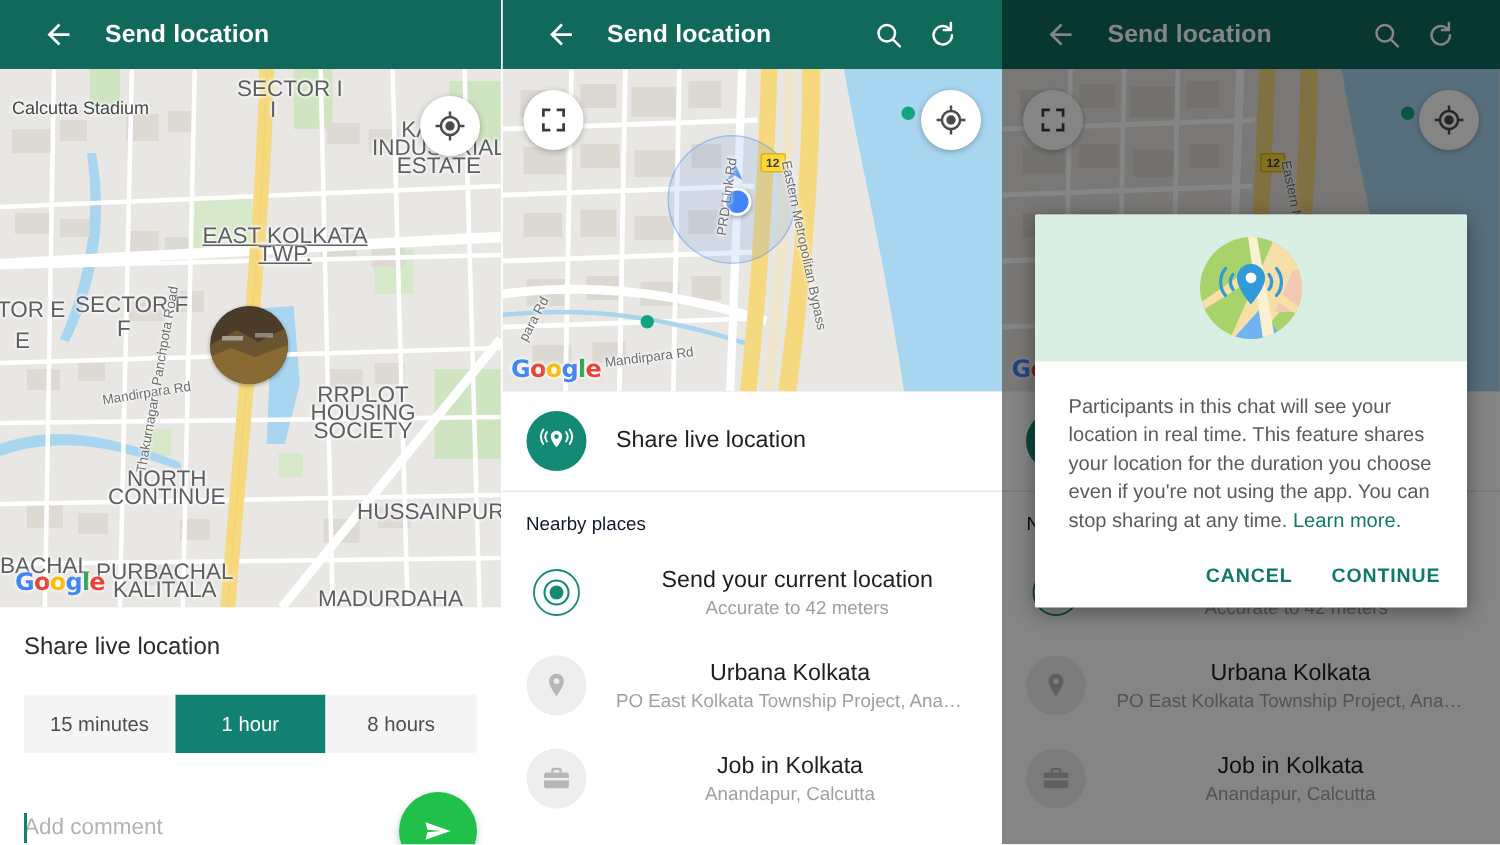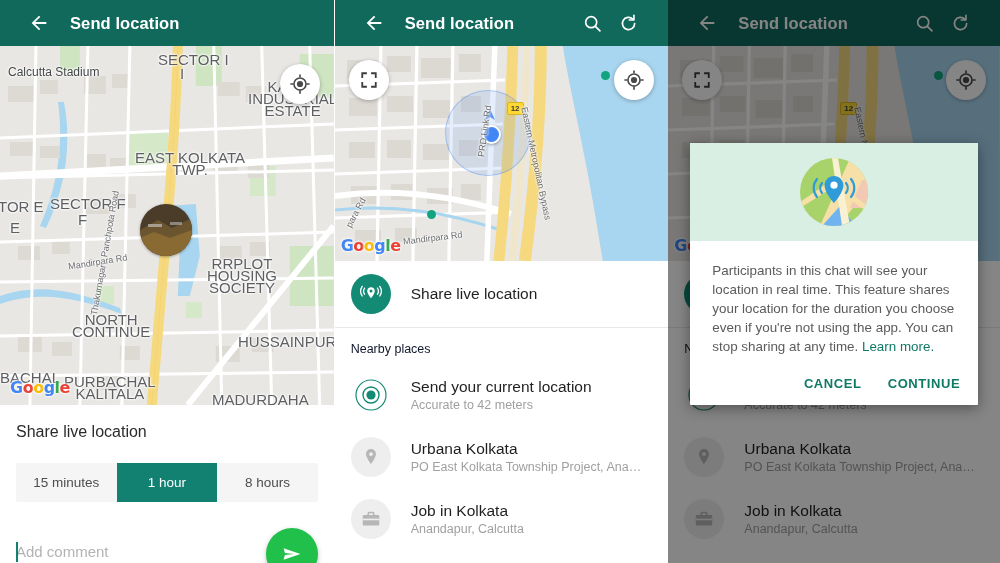--- a/index.html
+++ b/index.html
@@ -55,21 +55,21 @@
   
   .list{background:#fff;}
   .row{display:flex;align-items:center;padding:0 16px;box-sizing:border-box;}
   .row .ic{flex:0 0 auto;width:40px;height:40px;border-radius:50%;display:flex;align-items:center;justify-content:center;}
   .row .txt{margin-left:20px;min-width:0;}
   .row .t1{font-size:15.5px;color:#1f1f1f;white-space:nowrap;overflow:hidden;text-overflow:ellipsis;}
   .row .t2{font-size:12.5px;color:#a0a0a0;margin-top:2px;white-space:nowrap;overflow:hidden;text-overflow:ellipsis;}
   .rowShare{height:66px;}
   .sep{height:1px;background:#e8e8e8;}
   .sechdr{font-size:12.5px;color:#0f172a;padding:14px 16px 8px 16px;}
-  .rowPlace{height:62px;}
+  .rowPlace{height:62px;text-align:center;}
   .gicon{background:#eeeeee;}
 
   
   .p3 .scrim{position:absolute;inset:0;background:rgba(0,0,0,.48);z-index:40;pointer-events:none;}
   .dialog{position:absolute;left:22px;top:143px;width:288px;background:#fff;z-index:50;box-shadow:0 3px 14px rgba(0,0,0,.4);border-radius:1px;overflow:hidden;}
   .dlg-hero{height:98px;background:#d9efe4;display:flex;align-items:center;justify-content:center;}
   .dlg-body{padding:20px 22px 4px 22px;}
   .dlg-body p{margin:0;font-size:13.4px;line-height:19px;color:#5b5b5b;}
   .dlg-body a{color:#0e7a66;text-decoration:none;}
   .dlg-actions{display:flex;justify-content:flex-end;align-items:center;padding:16px 18px 14px 0;}
@@ -156,21 +156,21 @@
         <path d="M178 0 C176 90 166 190 152 359" stroke="#f6d97f" stroke-width="10" fill="none"></path>
         <path d="M178 0 C176 90 166 190 152 359" stroke="#f0cf66" stroke-width="1" fill="none" opacity=".5"></path>
       </svg>
 
       <div class="maplabel big" style="left:8px;top:20px;">Calcutta Stadium</div>
       <div class="maplabel" style="left:158px;top:8px;">SECTOR I</div>
       <div class="maplabel" style="left:180px;top:22px;">I</div>
       <div class="maplabel" style="left:248px;top:35px;">KASBA
 INDUSTRIAL
 ESTATE</div>
-      <div class="maplabel" style="left:135px;top:106px;">EAST KOLKATA
+      <div class="maplabel" style="left:135px;top:106px;text-decoration:underline;">EAST KOLKATA
 TWP.</div>
       <div class="maplabel" style="left:50px;top:152px;">SECTOR F</div>
       <div class="maplabel" style="left:78px;top:168px;">F</div>
       <div class="maplabel" style="left:-2px;top:155px;">TOR E</div>
       <div class="maplabel" style="left:10px;top:176px;">E</div>
       <div class="maplabel road" style="left:68px;top:210px;transform:rotate(-9deg);">Mandirpara Rd</div>
       <div class="maplabel road" style="left:88px;top:268px;transform:rotate(-80deg);transform-origin:left top;">Thakurnagar - Panchpota Road</div>
       <div class="maplabel" style="left:207px;top:212px;">RRPLOT
 HOUSING
 SOCIETY</div>

